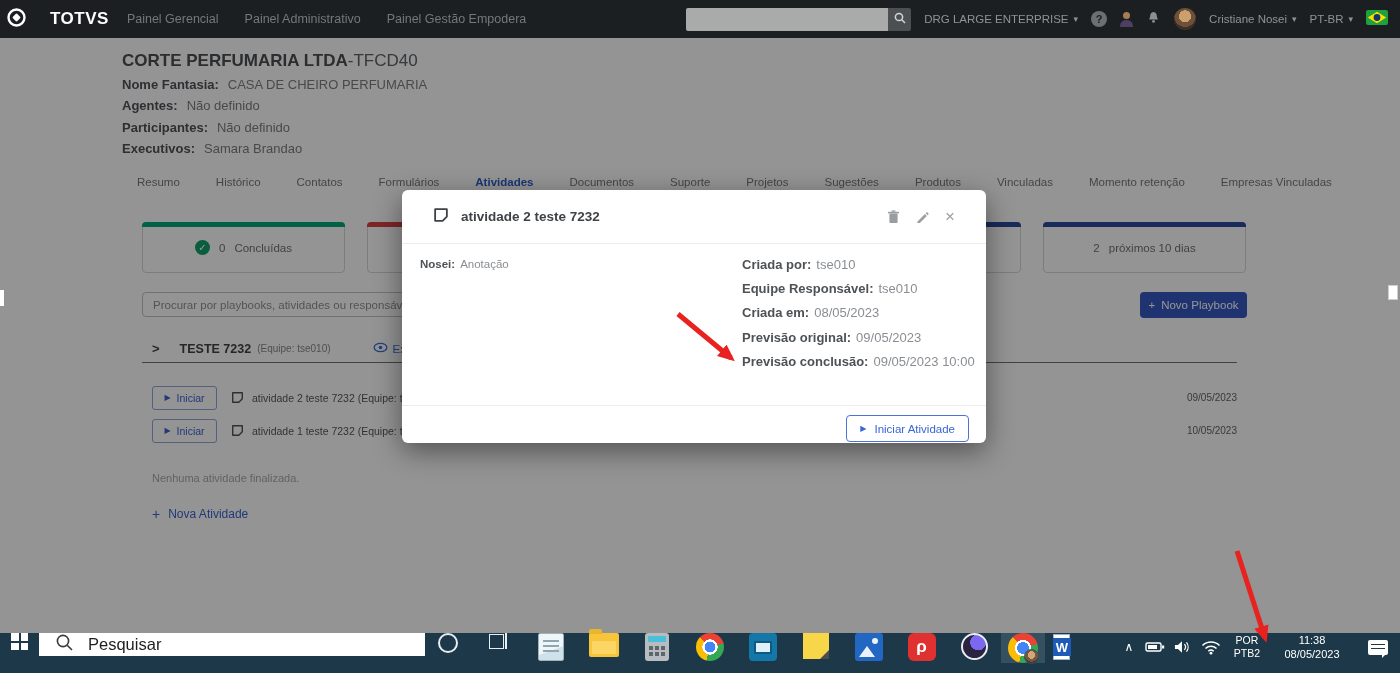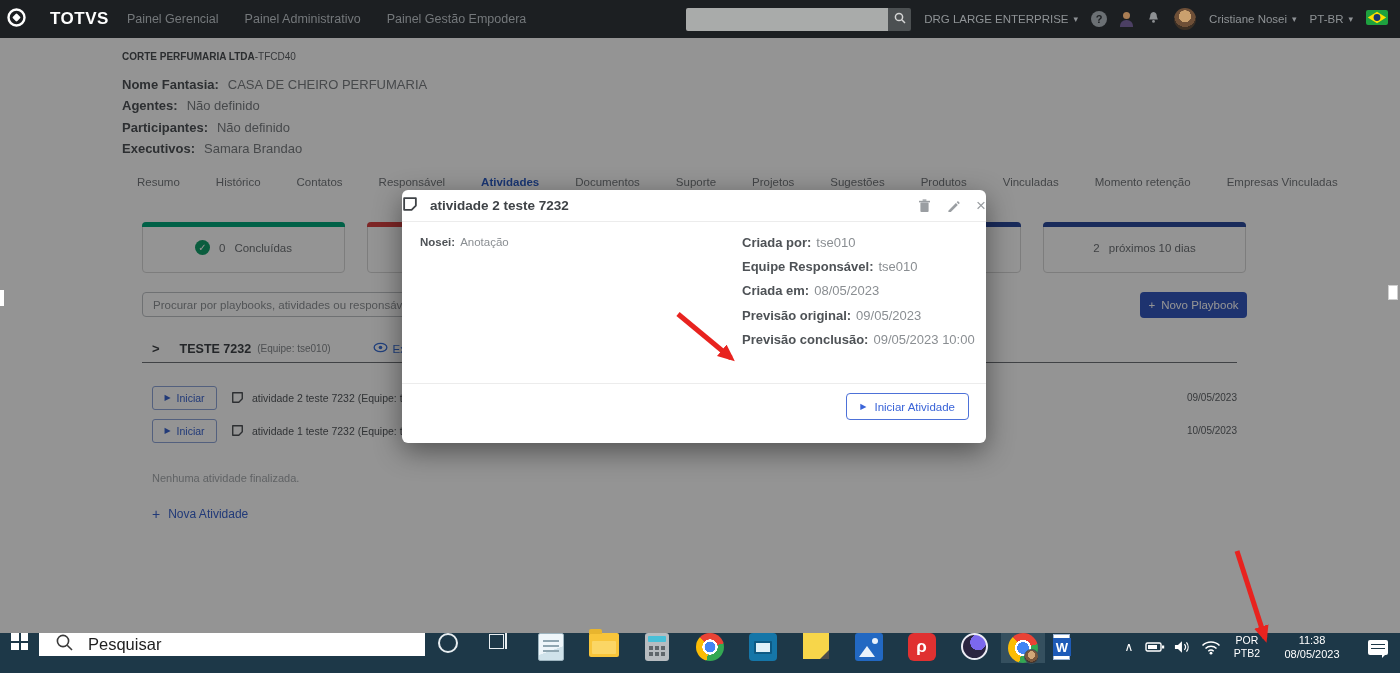--- a/index.html
+++ b/index.html
@@ -18,21 +18,21 @@
   .nav-search button{width:23px;height:23px;background:#4c5052;border:none;border-radius:0 2px 2px 0;display:flex;align-items:center;justify-content:center;cursor:pointer}
   .nav-dd{color:#8f9396;font-size:11.5px;display:flex;align-items:center;gap:5px;white-space:nowrap}
   .caret{font-size:9px;color:#8f9396}
   .help-badge{width:16px;height:16px;border-radius:50%;background:#6b7074;color:#1c1f22;font-size:11px;font-weight:700;display:flex;align-items:center;justify-content:center}
   .mini-person{width:13px;height:15px;position:relative}
   .mini-person::before{content:"";position:absolute;top:0;left:3px;width:7px;height:7px;border-radius:50%;background:#a97d54}
   .mini-person::after{content:"";position:absolute;bottom:0;left:0;width:13px;height:7px;border-radius:6px 6px 0 0;background:#4b3f63}
   .avatar{width:22px;height:22px;border-radius:50%;background:radial-gradient(circle at 50% 38%,#caa06e 0 34%,#6e4f37 35% 60%,#3c2f24 61%)}
   
   .page{position:absolute;top:38px;left:0;width:1400px;height:595px;background:#fff}
-  .company-name{position:absolute;left:122px;top:13px;font-size:10px;font-weight:700;color:#4a4e52}
+  .company-name{position:absolute;left:122px;top:13px;font-size:17px;font-weight:700;color:#4a4e52}
   .company-name .code{font-weight:400;color:#5e6266}
   .company-fields{position:absolute;left:122px;top:36px;font-size:13px;line-height:21.3px;color:#7a7e82}
   .company-fields b{color:#4e5256;margin-right:9px}
   .tabs{position:absolute;left:137px;top:138px;display:flex;gap:36px;font-size:11.5px;color:#74787c;white-space:nowrap}
   .tab{cursor:pointer}
   .tab.active{color:#2d5ec6;font-weight:700}
   .card{position:absolute;top:184px;height:51px;background:#fff;border:1px solid #d8d8d8;border-radius:4px;display:flex;align-items:center;justify-content:center;gap:9px;font-size:11.5px;color:#6e7276}
   .card::before{content:"";position:absolute;top:-1px;left:-1px;right:-1px;height:5px;border-radius:4px 4px 0 0}
   .card.green::before{background:#00a77b}
   .card.red::before{background:#d94343}
@@ -58,21 +58,21 @@
   .add-activity{position:absolute;left:152px;top:468px;display:flex;align-items:center;gap:8px;color:#3a64cf;font-size:12px;cursor:pointer}
   .add-activity .plus{font-size:14px}
 
   
   .overlay{position:absolute;top:38px;left:0;width:1400px;height:595px;background:rgba(0,0,0,.42);z-index:40}
   .edge-left{position:absolute;left:0;top:290px;width:4px;height:16px;background:#fff;z-index:45}
   .edge-right{position:absolute;left:1388px;top:285px;width:10px;height:15px;background:#fff;border:1px solid #cfcfcf;z-index:45}
 
   
   .modal{position:absolute;left:402px;top:190px;width:584px;height:253px;background:#fff;border-radius:6px;box-shadow:0 8px 28px rgba(0,0,0,.45);z-index:60}
-  .modal-header{height:32px;display:flex;align-items:center;padding:0 0;border-bottom:1px solid #ececec}
+  .modal-header{height:54px;display:flex;align-items:center;padding:0 31px;border-bottom:1px solid #ececec}
   .modal-title{margin-left:12px;font-weight:700;font-size:13.5px;color:#3f4347}
   .modal-tools{margin-left:auto;display:flex;align-items:center;gap:16px;color:#9a9ea2}
   .modal-tools .tool{cursor:pointer;display:flex;align-items:center}
   .close-x{font-size:17px;line-height:1;color:#9a9ea2}
   .modal-body{position:relative;height:161px}
   .tipo{position:absolute;left:18px;top:14px;font-size:11.5px;color:#8a8e92}
   .tipo b{color:#4e5256;margin-right:5px}
   .details{position:absolute;left:340px;top:9px;font-size:13px;line-height:24.2px;color:#8a8e92}
   .details b{color:#4e5256;margin-right:5px}
   .modal-footer{height:46px;border-top:1px solid #ececec;display:flex;align-items:center;justify-content:flex-end;padding:0 17px}
@@ -201,21 +201,21 @@
     <div><b>Nome Fantasia:</b><span>CASA DE CHEIRO PERFUMARIA</span></div>
     <div><b>Agentes:</b><span>Não definido</span></div>
     <div><b>Participantes:</b><span>Não definido</span></div>
     <div><b>Executivos:</b><span>Samara Brandao</span></div>
   </div>
 
   <div class="tabs">
     <span class="tab">Resumo</span>
     <span class="tab">Histórico</span>
     <span class="tab">Contatos</span>
-    <span class="tab">Responsável</span>
+    <span class="tab">Formulários</span>
     <span class="tab active">Atividades</span>
     <span class="tab">Documentos</span>
     <span class="tab">Suporte</span>
     <span class="tab">Projetos</span>
     <span class="tab">Sugestões</span>
     <span class="tab">Produtos</span>
     <span class="tab">Vinculadas</span>
     <span class="tab">Momento retenção</span>
     <span class="tab">Empresas Vinculadas</span>
   </div>

